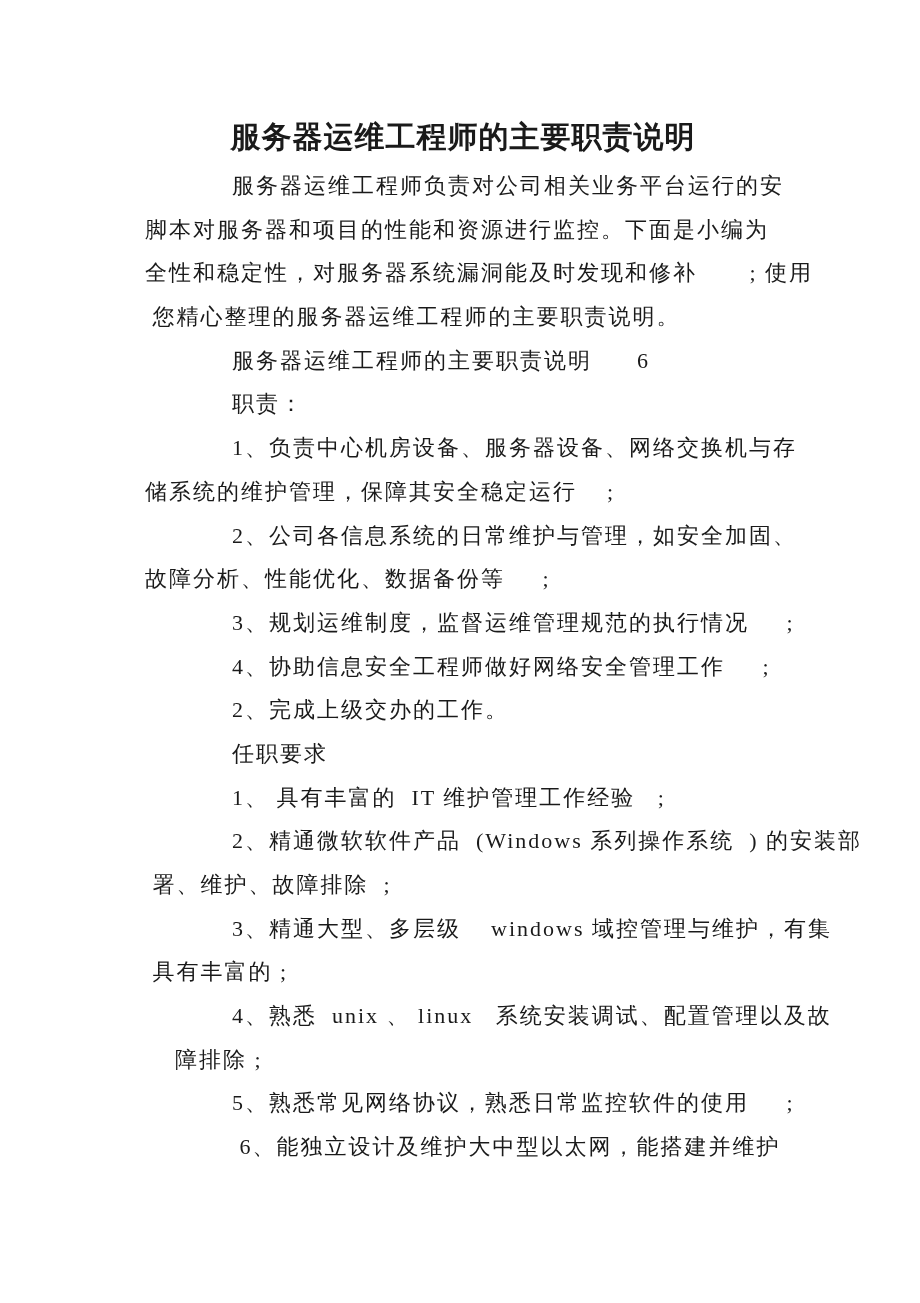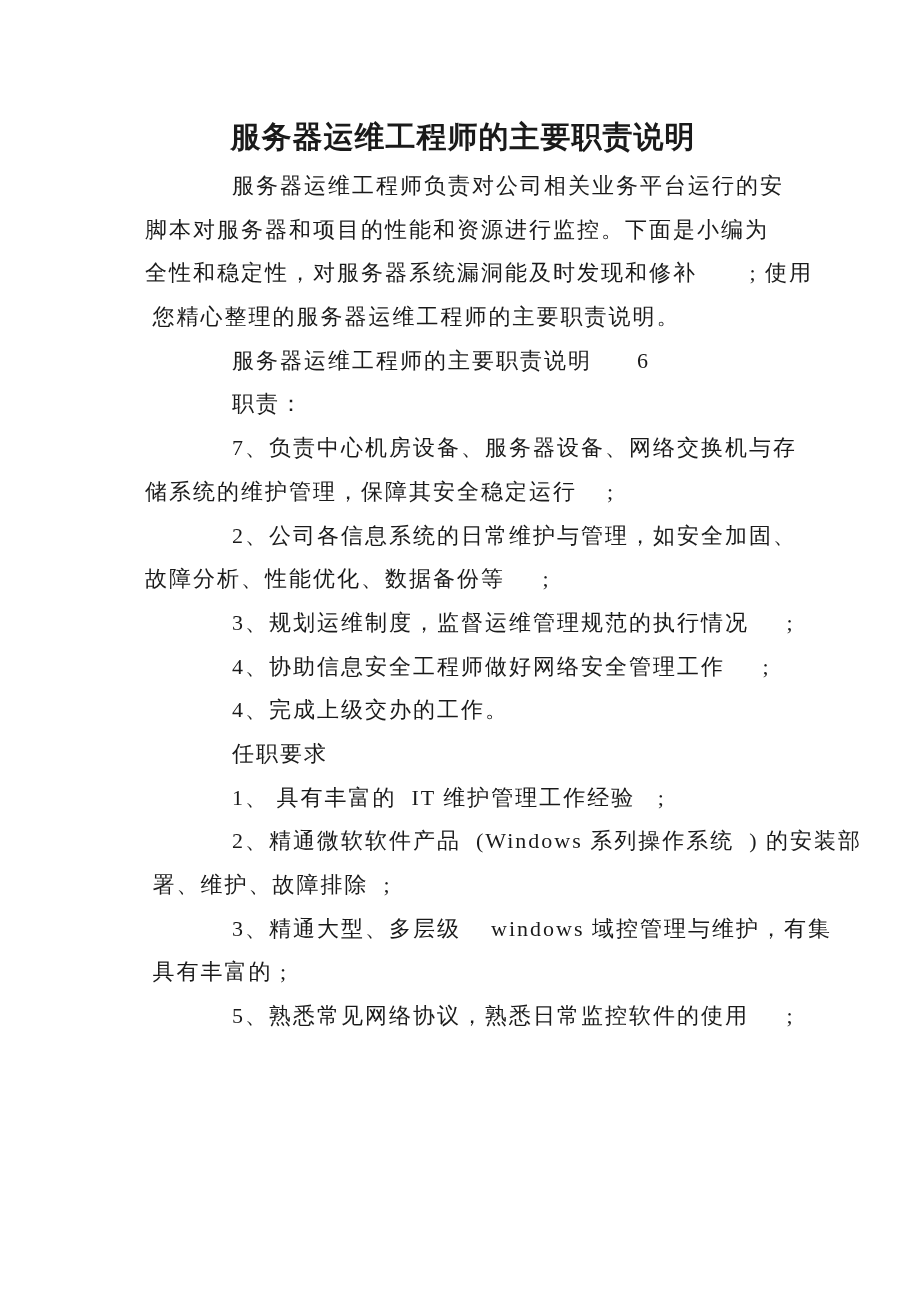--- a/index.html
+++ b/index.html
@@ -52,28 +52,31 @@
 
 <div class="page">
   <div class="doc-title">服务器运维工程师的主要职责说明</div>
   <div class="doc-body">
       <div class="line indent">服务器运维工程师负责对公司相关业务平台运行的安</div>
       <div class="line">脚本对服务器和项目的性能和资源进行监控。下面是小编为</div>
       <div class="line">全性和稳定性，对服务器系统漏洞能及时发现和修补       ; 使用</div>
       <div class="line"> 您精心整理的服务器运维工程师的主要职责说明。</div>
       <div class="line indent">服务器运维工程师的主要职责说明      6</div>
       <div class="line indent">职责：</div>
-      <div class="line indent">7、负责中心机房设备、服务器设备、网络交换机与存</div>
+      <div class="line indent">1、负责中心机房设备、服务器设备、网络交换机与存</div>
       <div class="line">储系统的维护管理，保障其安全稳定运行    ;</div>
       <div class="line indent">2、公司各信息系统的日常维护与管理，如安全加固、</div>
       <div class="line">故障分析、性能优化、数据备份等     ;</div>
       <div class="line indent">3、规划运维制度，监督运维管理规范的执行情况     ;</div>
       <div class="line indent">4、协助信息安全工程师做好网络安全管理工作     ;</div>
-      <div class="line indent">4、完成上级交办的工作。</div>
+      <div class="line indent">2、完成上级交办的工作。</div>
       <div class="line indent">任职要求</div>
       <div class="line indent">1、 具有丰富的  IT 维护管理工作经验   ;</div>
       <div class="line indent">2、精通微软软件产品  (Windows 系列操作系统  ) 的安装部</div>
       <div class="line"> 署、维护、故障排除  ;</div>
       <div class="line indent">3、精通大型、多层级    windows 域控管理与维护，有集</div>
       <div class="line"> 具有丰富的 ;</div>
+      <div class="line indent">4、熟悉  unix 、 linux   系统安装调试、配置管理以及故</div>
+      <div class="line">    障排除 ;</div>
       <div class="line indent">5、熟悉常见网络协议，熟悉日常监控软件的使用     ;</div>
+      <div class="line indent"> 6、能独立设计及维护大中型以太网，能搭建并维护</div>
     </div>
 </div>
 
 </body></html>

